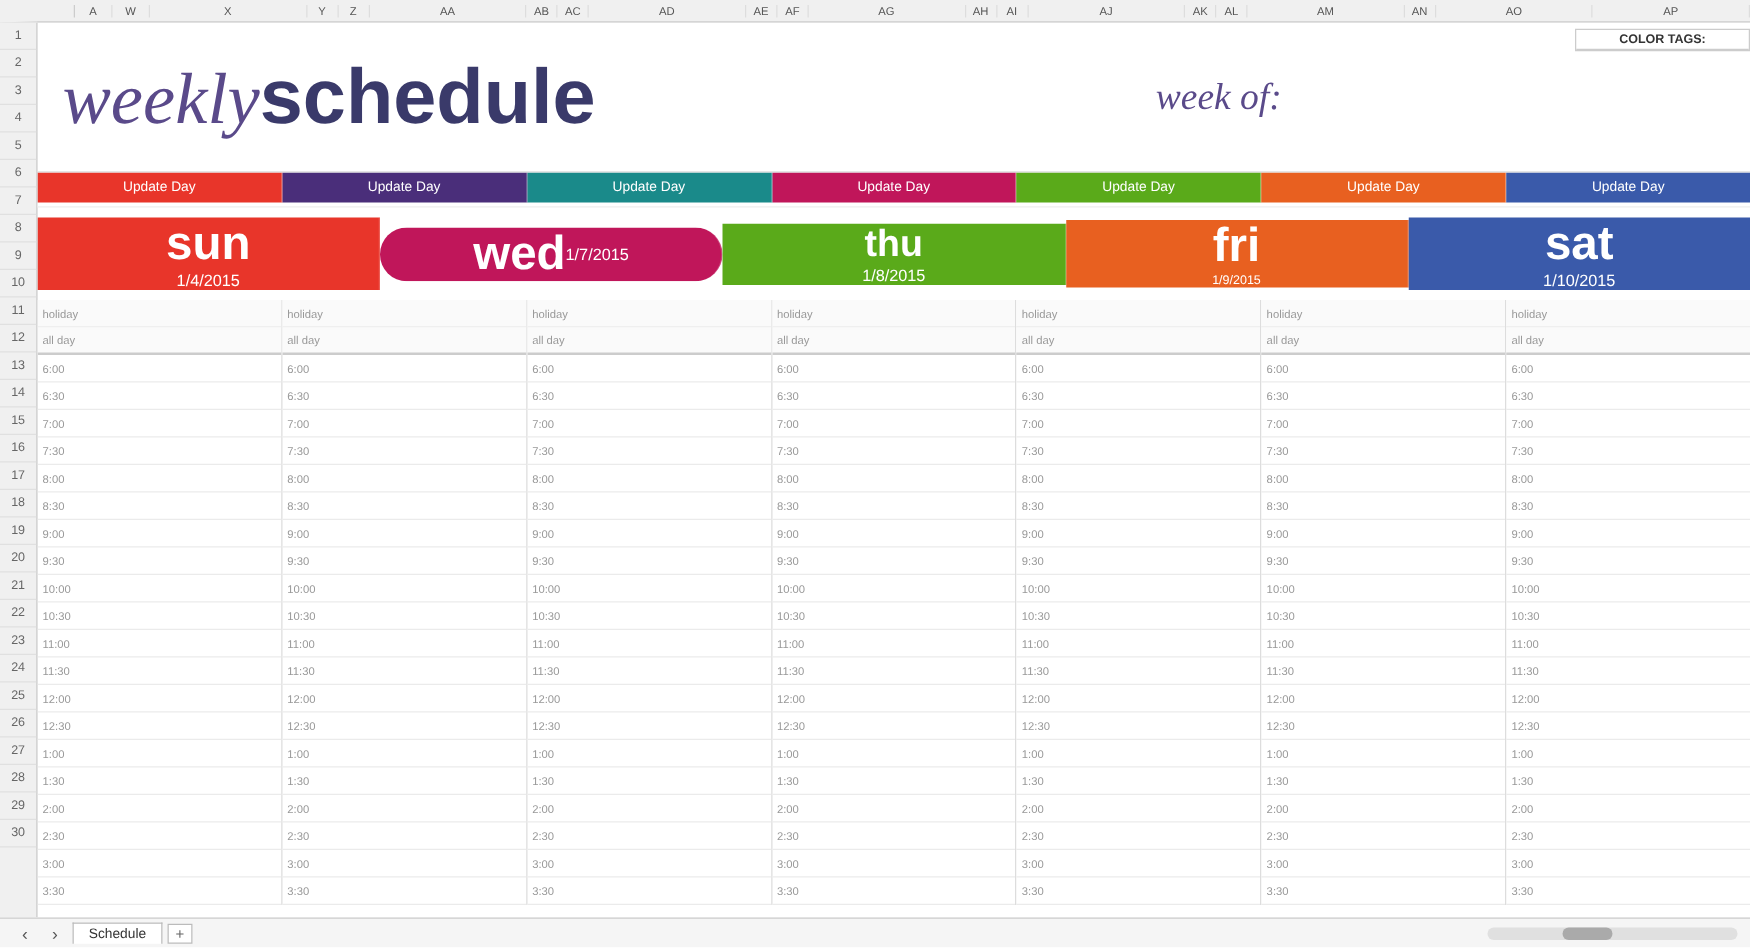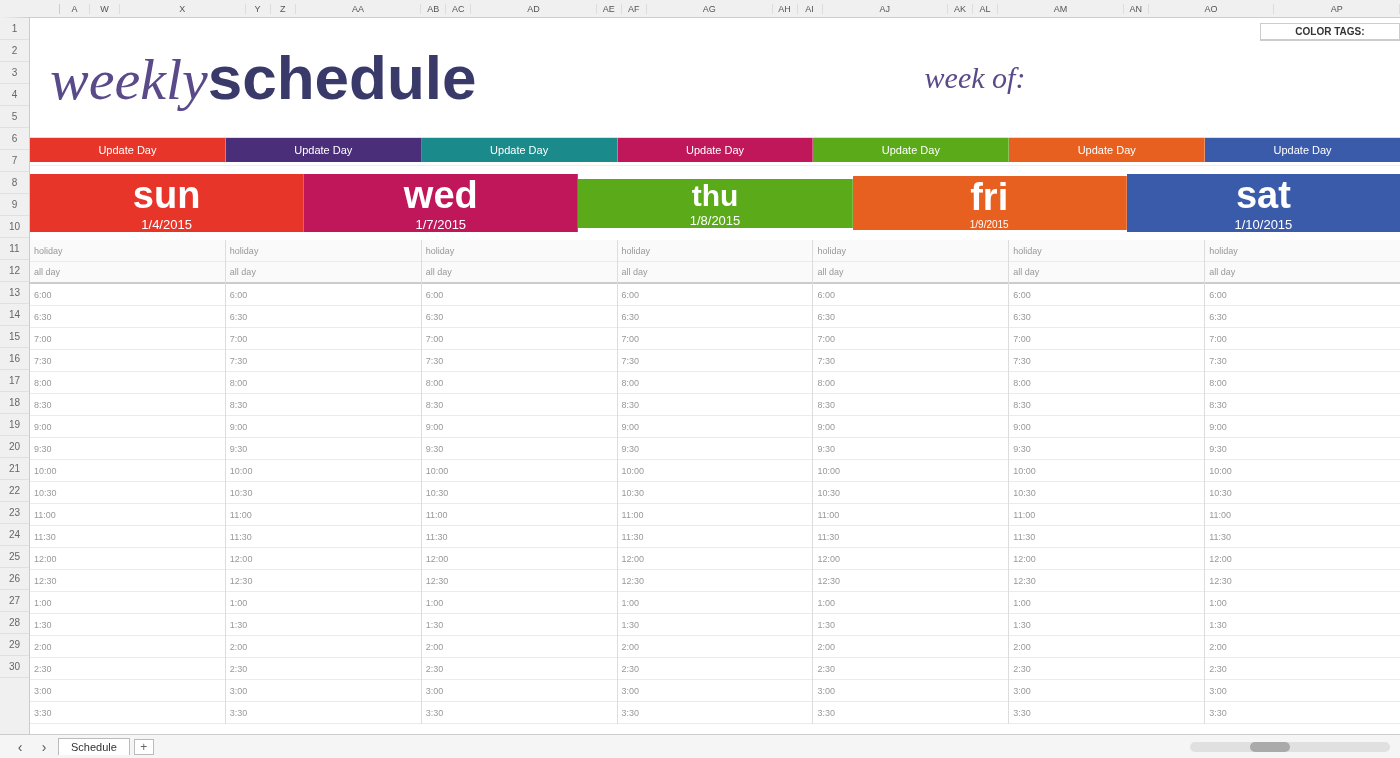--- a/index.html
+++ b/index.html
@@ -313,21 +313,21 @@
           <div style="flex: 1 1 0%; display: flex; align-items: center; justify-content: center; background-color: rgb(58, 90, 170); color: white; font-size: 11px; cursor: pointer; border-right: none;">Update Day</div>
         </div>
 
       <div style="height:4px; background:#fff; border-bottom:1px solid #eee;"></div>
 
       <div class="days-grid" id="day-names-row" style="height:74px;align-items:center;">
       <div style="flex: 1 1 0%; background-color: rgb(232, 53, 42); display: flex; flex-direction: column; align-items: center; justify-content: center; border-right: 1px solid rgba(255, 255, 255, 0.2);">
             <div style="font-size: 38px; font-weight: bold; color: white; font-family: Arial, sans-serif;">sun</div>
             <div style="font-size: 13px; color: white;">1/4/2015</div>
           </div>
-          <div style="flex: 1 1 0%; background-color: rgb(192, 22, 90); display: flex; flex-direction: column; align-items: center; justify-content: center; border-right: 1px solid rgba(255, 255, 255, 0.2);">
+          <div style="flex: 1 1 0%; background-color: rgb(192, 22, 90); display: flex; align-items: center; justify-content: center; border-right: 1px solid rgba(255, 255, 255, 0.2); border-radius: 29px;">
             <div style="font-size: 38px; font-weight: bold; color: white; font-family: Arial, sans-serif;">wed</div>
             <div style="font-size: 13px; color: white;">1/7/2015</div>
           </div>
           <div style="flex: 1 1 0%; background-color: rgb(90, 170, 26); display: flex; flex-direction: column; align-items: center; justify-content: center; border-right: 1px solid rgba(255, 255, 255, 0.2);">
             <div style="font-size: 30px; font-weight: bold; color: white; font-family: Arial, sans-serif;">thu</div>
             <div style="font-size: 13px; color: white;">1/8/2015</div>
           </div>
           <div style="flex: 1 1 0%; background-color: rgb(232, 96, 32); display: flex; flex-direction: column; align-items: center; justify-content: center; border-right: 1px solid rgba(255, 255, 255, 0.2);">
             <div style="font-size: 38px; font-weight: bold; color: white; font-family: Arial, sans-serif;">fri</div>
             <div style="font-size: 10px; color: white;">1/9/2015</div>

